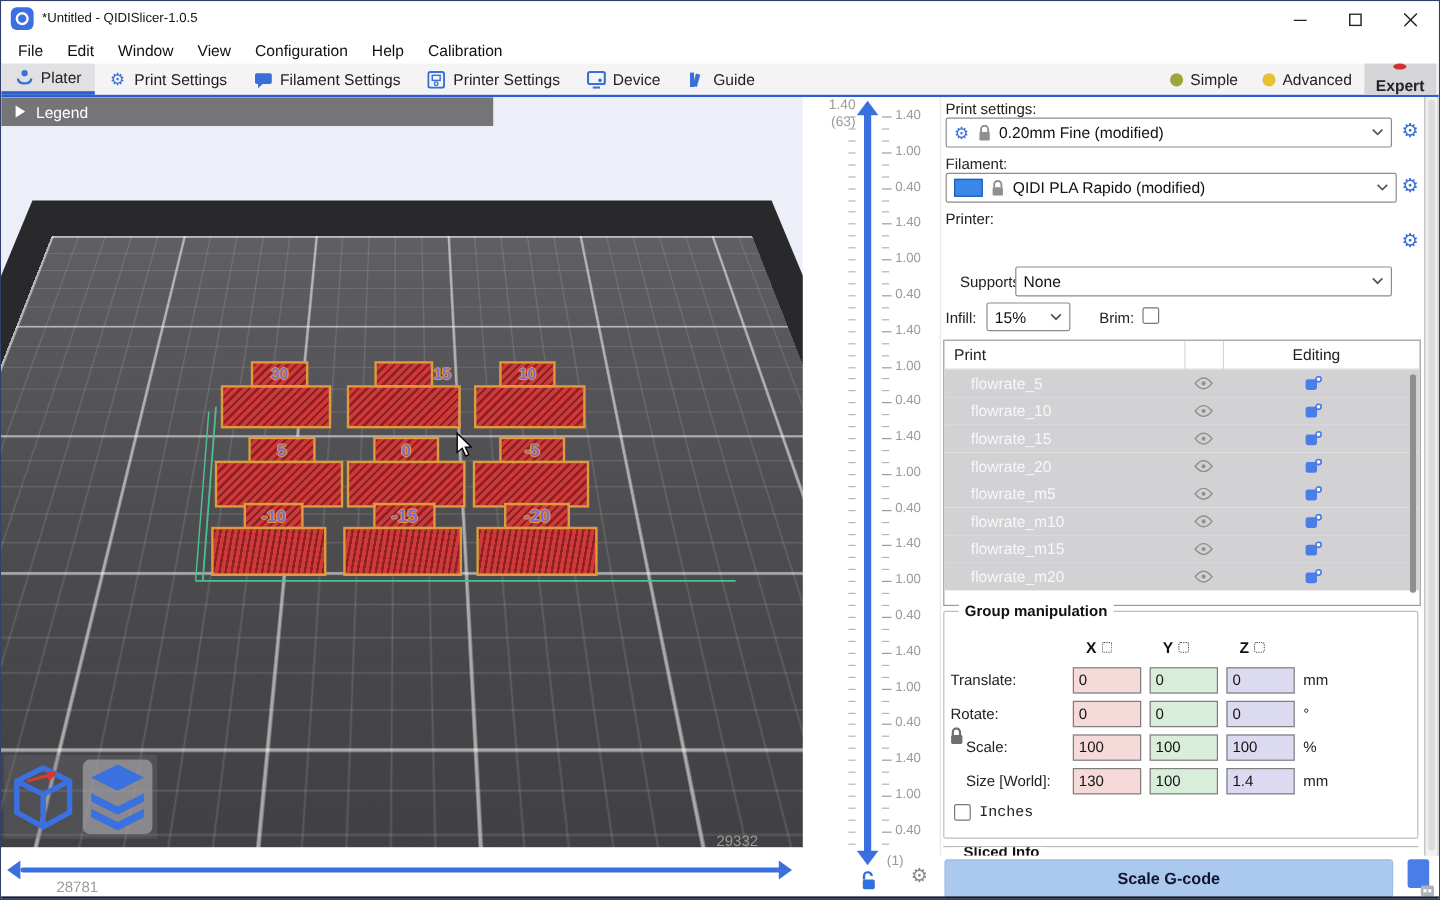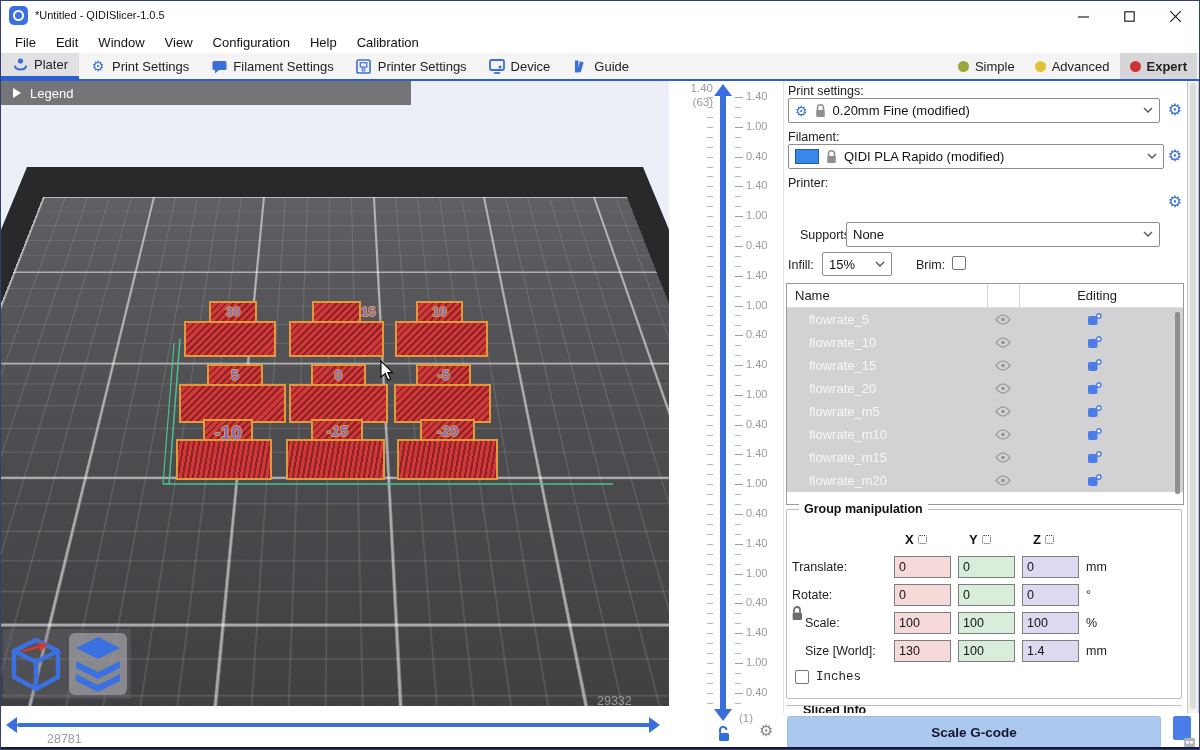--- a/index.html
+++ b/index.html
@@ -20,21 +20,21 @@
   .menubar { position:absolute; left:0; top:30px; width:100%; height:22px; background:#fff; display:flex; align-items:center; padding-left:4px; }
   .menu-item { font-size:13px; color:#111; padding:0 10px; }
   
   .tabbar { position:absolute; left:0; top:52px; width:100%; height:28px; background:#f4f4f5; border-bottom:2px solid #2a5fd0; display:flex; align-items:stretch; }
   .tab { display:flex; align-items:center; gap:6px; padding:0 11px; font-size:13px; color:#222; position:relative; }
   .tab .ticon { width:16px; height:16px; display:flex; align-items:center; justify-content:center; color:#3a6fd8; font-size:14px; line-height:1; }
   .tab.selected { background:#e1e1e4; border-bottom:3px solid #2a5fd0; }
   .modes { position:absolute; right:2px; top:0; height:26px; display:flex; align-items:stretch; }
   .mode { display:flex; align-items:center; gap:6px; padding:0 10px; font-size:13px; color:#222; }
   .mode .dot { width:11px; height:11px; border-radius:50%; }
-  .mode.selected { background:#d6d6d9; font-weight:bold; }
+  .mode.selected { background:#d6d6d9; font-weight:bold;flex-direction:column; }
   
   .viewport { position:absolute; left:0; top:80px; width:668px; height:625px; background:#eceef8; overflow:hidden; }
   .bed-frame, .bed-surface { position:absolute; transform:perspective(950px) rotateX(52deg); transform-origin:50% 0; }
   .bed-frame { left:26px; top:86px; width:616px; height:640px; background:#29292b; }
   .bed-surface { left:42px; top:116px; width:584px; height:640px;
      background-image:
        repeating-linear-gradient(to right, rgba(255,255,255,.5) 0 1.5px, transparent 1.5px 110px),
        repeating-linear-gradient(to bottom, rgba(255,255,255,.5) 0 1.5px, transparent 1.5px 110px),
        repeating-linear-gradient(to right, rgba(255,255,255,.13) 0 1px, transparent 1px 22px),
        repeating-linear-gradient(to bottom, rgba(255,255,255,.13) 0 1px, transparent 1px 22px),
@@ -257,27 +257,27 @@
           <div class="pbody" style="left: 288px; top: 303px; width: 99px; height: 39px;"></div>
         </div>
         <div class="plate">
           <div class="ptab" style="left: 415px; top: 283px; width: 55px; height: 22px;">
             <div class="num" style="top: 1px; font-size: 14px;">-5</div>
           </div>
           <div class="pbody" style="left: 393px; top: 303px; width: 97px; height: 39px;"></div>
         </div>
         <div class="plate front">
           <div class="ptab" style="left: 202px; top: 338px; width: 50px; height: 22px;">
-            <div class="num" style="top: 1px; font-size: 19px;">-10</div>
+            <div class="num" style="top: 1px; font-size: 14px;">-10</div>
           </div>
           <div class="pbody" style="left: 175px; top: 358px; width: 96px; height: 41px;"></div>
         </div>
         <div class="plate front">
           <div class="ptab" style="left: 310px; top: 338px; width: 52px; height: 22px;">
-            <div class="num" style="top: 1px; font-size: 15px; font-style: italic;">-15</div>
+            <div class="num" style="top: 1px; font-size: 15px;">-15</div>
           </div>
           <div class="pbody" style="left: 285px; top: 358px; width: 99px; height: 41px;"></div>
         </div>
         <div class="plate front">
           <div class="ptab" style="left: 419px; top: 338px; width: 55px; height: 22px;">
             <div class="num" style="top: 1px; font-size: 15px;">-20</div>
           </div>
           <div class="pbody" style="left: 396px; top: 358px; width: 101px; height: 41px;"></div>
         </div>
       </div>
@@ -528,21 +528,21 @@
       <span>15%</span>
       <svg class="chev" width="10" height="7">
           <path d="M1 1l4 4 4-4" stroke="#555" stroke-width="1.4" fill="none"></path>
         </svg>
     </div>
     <div class="plabel" style="left:132px; top:177px;">Brim:</div>
     <span class="cb" style="position:absolute; left:168px; top:175px;"></span>
 
     <div class="objlist">
       <div class="objhead">
-        <span class="h-name">Name</span>
+        <span class="h-name">Print</span>
         <span class="h-edit">Editing</span>
         <span class="colsep" style="left:200px;"></span>
           <span class="colsep" style="left:232px;"></span>
       </div>
       <div id="objrows">
           <div class="objrow">
             <span class="rname">flowrate_5</span>
             <span class="reye"><svg width="16" height="11" viewBox="0 0 16 11">
                 <path d="M1 5.5 Q8 -3.5 15 5.5 Q8 14.5 1 5.5 Z" fill="none" stroke="#909090" stroke-width="1.2"></path>
                 <circle cx="8" cy="5.5" r="1.7" fill="#909090"></circle>

